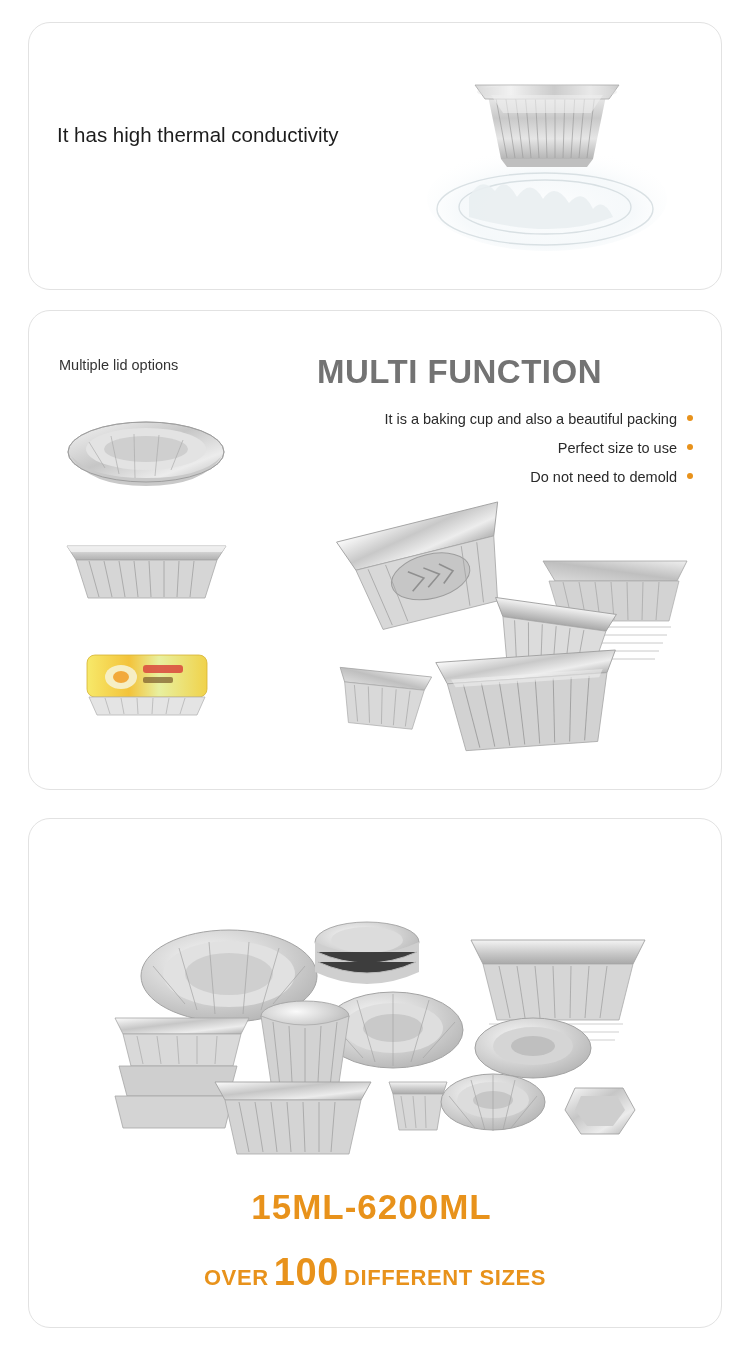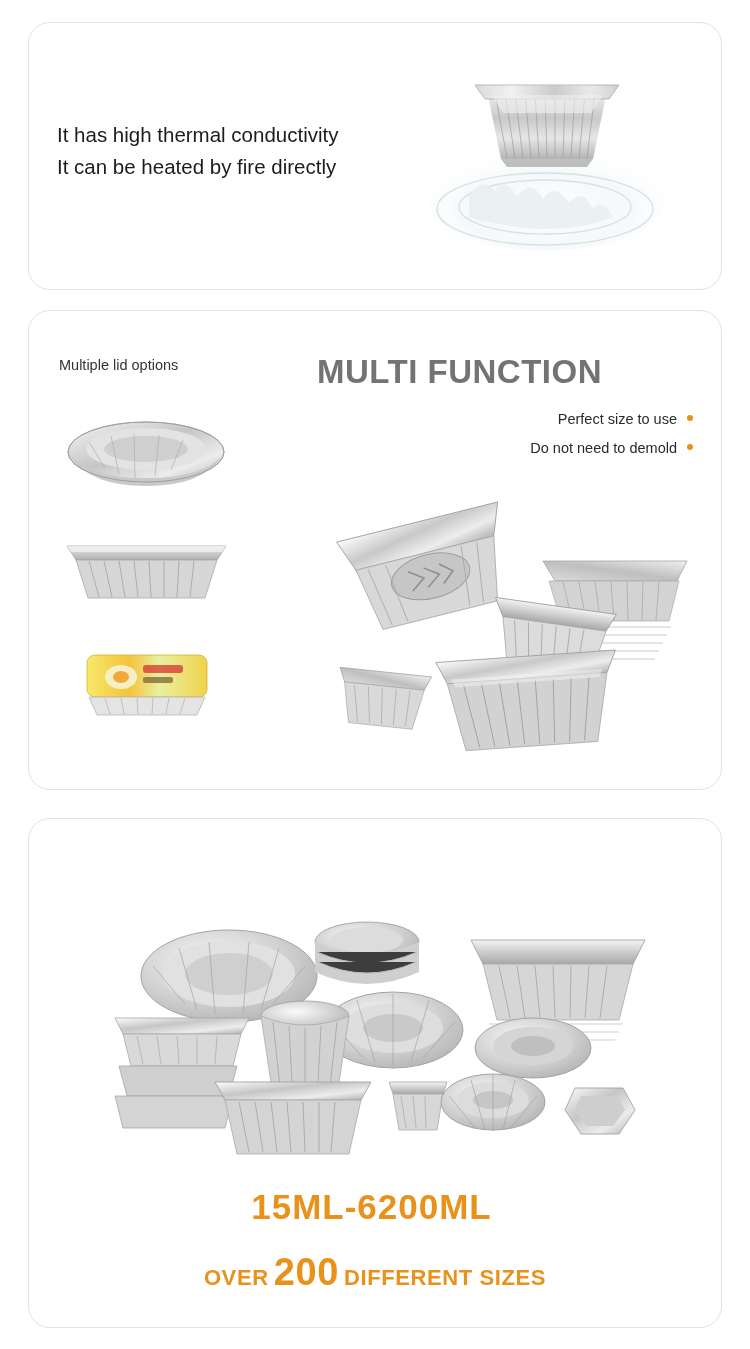--- a/index.html
+++ b/index.html
@@ -173,21 +173,20 @@
   .size-count .big { font-size: 38px; }
 </style>
 </head>
 <body>
 
 <div class="page">
 
   <div class="card" id="panel-thermal">
     <div class="thermal-text">
       <div>It has high thermal conductivity</div>
-      <div>It can be heated by fire directly</div>
     </div>
 
     <svg class="thermal-art" viewBox="0 0 280 215">
       <defs>
         <linearGradient id="foilA" x1="0" y1="0" x2="0" y2="1">
           <stop offset="0%" stop-color="#f2f2f2"></stop>
           <stop offset="40%" stop-color="#c9c9c9"></stop>
           <stop offset="70%" stop-color="#e6e6e6"></stop>
           <stop offset="100%" stop-color="#b5b5b5"></stop>
         </linearGradient>
@@ -240,20 +239,23 @@
         <path d="M32 86 L124 86 L118 94 L38 94 Z" fill="#bfbfbf"></path>
       </g>
     </svg>
   </div>
 
   <div class="card" id="panel-multifunction">
     <div class="lid-label">Multiple lid options</div>
     <div class="mf-title">MULTI FUNCTION</div>
 
     <div class="mf-bullets">
+      <div class="mf-bullet">
+        <span>It is a baking cup and also a beautiful packing</span><span class="dot"></span>
+      </div>
       <div class="mf-bullet">
         <span>Perfect size to use</span><span class="dot"></span>
       </div>
       <div class="mf-bullet">
         <span>Do not need to demold</span><span class="dot"></span>
       </div>
     </div>
 
     <svg class="lid-thumb" id="lid-round" viewBox="0 0 175 95">
       <defs>
@@ -578,18 +580,18 @@
       <g transform="translate(462,178)">
         <path d="M14 6 L62 6 L74 28 L58 52 L20 52 L4 28 Z" fill="url(#sg1)" stroke="#a4a4a4" stroke-width="0.9"></path>
         <path d="M20 14 L56 14 L64 28 L52 44 L26 44 L14 28 Z" fill="#cecece"></path>
       </g>
     </svg>
 
     <div class="size-volume">15ML-6200ML</div>
 
     <div class="size-count">
       <span class="small">OVER</span>
-      <span class="big">200</span>
+      <span class="big">100</span>
       <span class="small">DIFFERENT SIZES</span>
     </div>
   </div>
 
 </div>
 
 </body></html>

